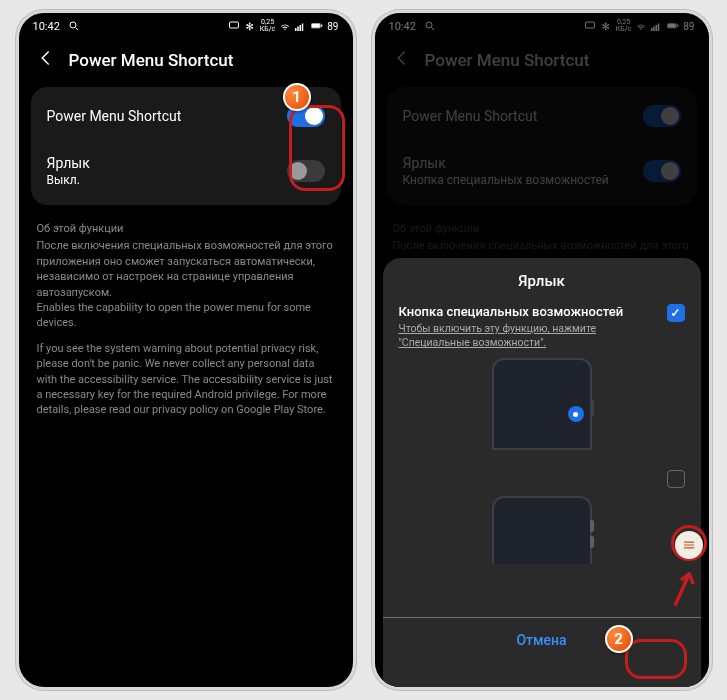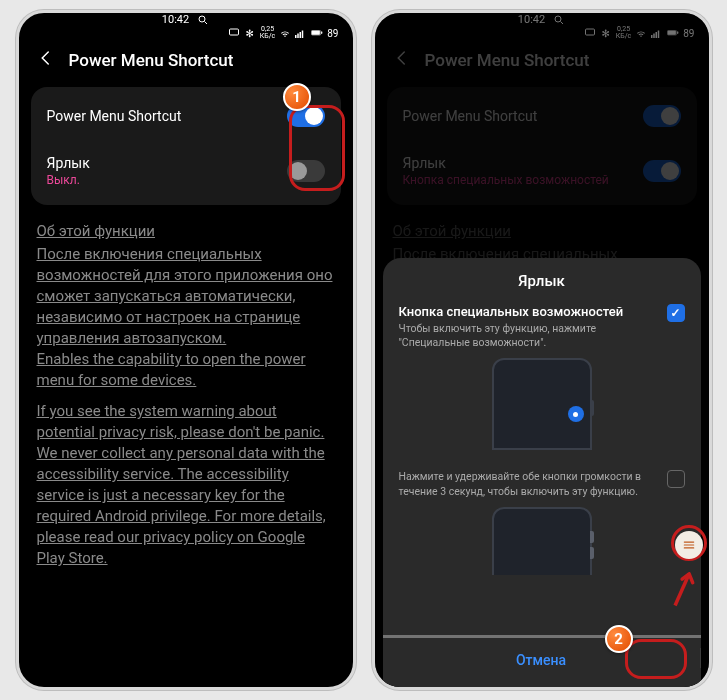--- a/index.html
+++ b/index.html
@@ -27,21 +27,20 @@
     flex-direction: column;
   }
   
   .statusbar {
     height: 26px;
     display: flex;
     align-items: center;
     padding: 0 14px;
     font-size: 11px;
     color: #fff;
-    flex-direction: column;
   }
   .statusbar .left { display: flex; align-items: center; gap: 8px; }
   .statusbar .right { margin-left: auto; display: flex; align-items: center; gap: 4px; }
   .ic { width: 12px; height: 12px; display: inline-flex; align-items: center; justify-content: center; }
   .search-ic svg { width: 12px; height: 12px; }
   .stack { display: flex; flex-direction: column; align-items: center; line-height: 1; font-size: 7px; }
   
   .app-header {
     display: flex;
     align-items: center;
@@ -58,40 +57,39 @@
     padding: 4px 0;
   }
   .row {
     display: flex;
     align-items: center;
     padding: 14px 16px;
     min-height: 48px;
   }
   .row .labels { display: flex; flex-direction: column; gap: 2px; }
   .row .labels .primary { font-size: 14px; color: #fff; }
-  .row .labels .secondary { font-size: 12px; color: #ec4899; }
+  .row .labels .secondary { font-size: 12px; color: #ffffff; }
   .row .toggle { margin-left: auto; }
   .toggle {
     width: 38px; height: 22px; border-radius: 11px; position: relative;
   }
   .toggle .knob {
     position: absolute; top: 2px; width: 18px; height: 18px; border-radius: 50%;
     background: #fff;
   }
   .toggle.on { background: #1f6fe5; }
   .toggle.on .knob { right: 2px; }
   .toggle.off { background: #3a3a3a; }
   .toggle.off .knob { left: 2px; background: #9a9a9a; }
   
   .info {
     padding: 8px 18px 10px;
     color: #8a8a8a;
-    font-size: 15px;
+    font-size: 11px;
     line-height: 1.4;
-    text-decoration: underline;
   }
   .info .section { margin-bottom: 10px; }
   .info .heading { margin-bottom: 2px; }
   
   .dim {
     position: absolute; inset: 0; background: rgba(0,0,0,0.55);
     pointer-events: none;
   }
   .dialog {
     position: absolute;
@@ -102,21 +100,21 @@
     padding: 14px 16px 10px;
     color: #e3e3e3;
     height: 430px;
     display: flex; flex-direction: column;
   }
   .dialog .dialog-title { text-align: center; font-size: 15px; margin-bottom: 14px; font-weight: 500; color: #fff; }
   .opt { margin-bottom: 8px; }
   .opt-head { display: flex; align-items: flex-start; gap: 10px; }
   .opt-head .txt { flex: 1; }
   .opt-title { font-size: 13px; font-weight: 500; color: #fff; margin-bottom: 3px; }
-  .opt-desc { font-size: 10.5px; color: #aaa; line-height: 1.35; }
+  .opt-desc { font-size: 10.5px; color: #aaa; line-height: 1.35; text-decoration: underline; }
   .checkbox {
     width: 18px; height: 18px; border-radius: 4px; border: 1.5px solid #666; flex-shrink: 0;
     display: flex; align-items: center; justify-content: center;
   }
   .checkbox.checked { background: #1f6fe5; border-color: #1f6fe5; }
   .checkbox.checked::after { content: '✓'; color: #fff; font-size: 12px; font-weight: bold; }
   .illus {
     margin: 8px auto 12px;
     width: 120px; height: 92px;
     display: flex; align-items: flex-start; justify-content: center;
@@ -160,22 +158,22 @@
     border-radius: 0 2px 2px 0;
   }
   .illus2 .side-btn2 {
     position: absolute; right: -4px; top: 38px;
     width: 4px; height: 12px; background: #5a5f6a;
     border-radius: 0 2px 2px 0;
   }
   .dialog-buttons {
     margin-top: auto;
     display: flex;
-    border-top: 3px solid #737373;
-    margin-left: -16px; margin-right: -16px;
+    border-top: 1px solid #737373;
+    margin-left: -16px; margin-right: -16px; flex-direction: column;
   }
   .dlg-btn {
     flex: 1;
     text-align: center;
     padding: 14px 0 10px;
     font-size: 14px;
     font-weight: 500;
     color: #3a8fff;
   }
   .dlg-sep { width: 1px; background: #3d3d3d; margin: 10px 0; }
@@ -413,21 +411,20 @@
           <div class="device">
             <div class="side-btn"></div>
             <div class="a11y-dot"></div>
           </div>
         </div>
       </div>
 
       <div class="opt">
         <div class="opt-head">
           <div class="txt">
-            <div class="opt-desc">Нажмите и удерживайте обе кнопки громкости в течение 3 секунд, чтобы включить эту функцию.</div>
           </div>
           <div class="checkbox"></div>
         </div>
         <div class="illus2">
           <div class="device">
             <div class="side-btn1"></div>
             <div class="side-btn2"></div>
           </div>
         </div>
       </div>

